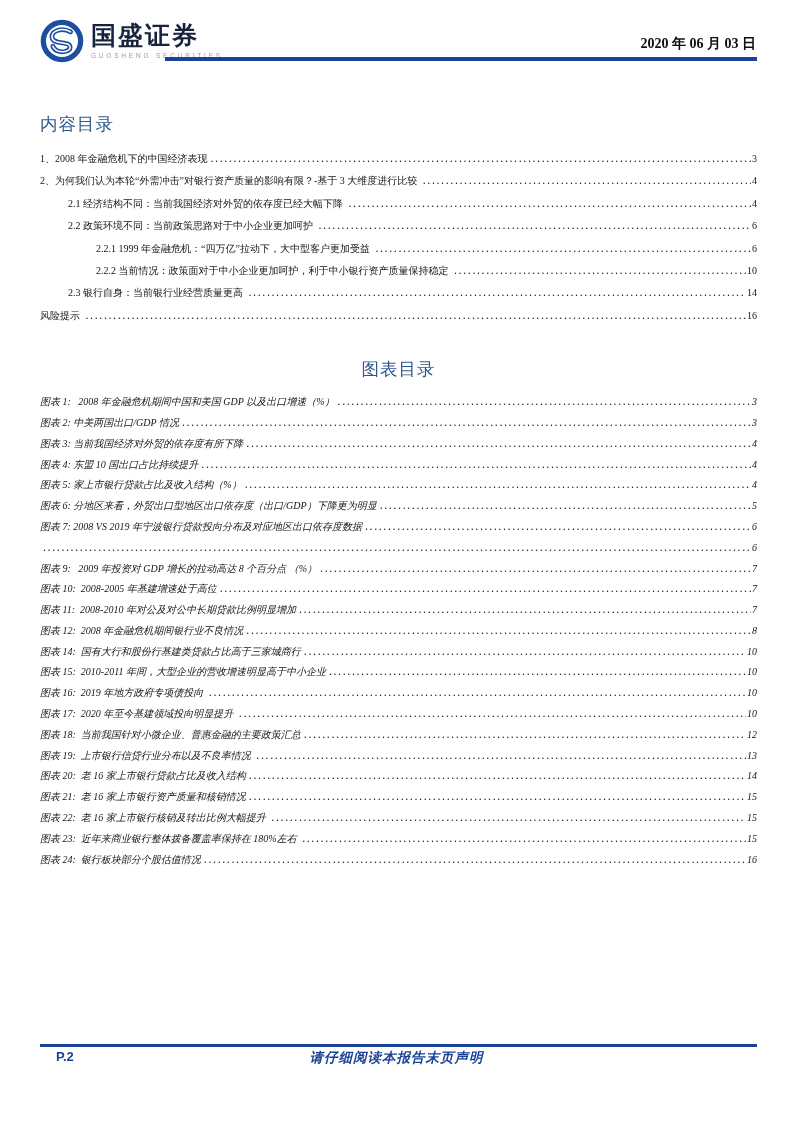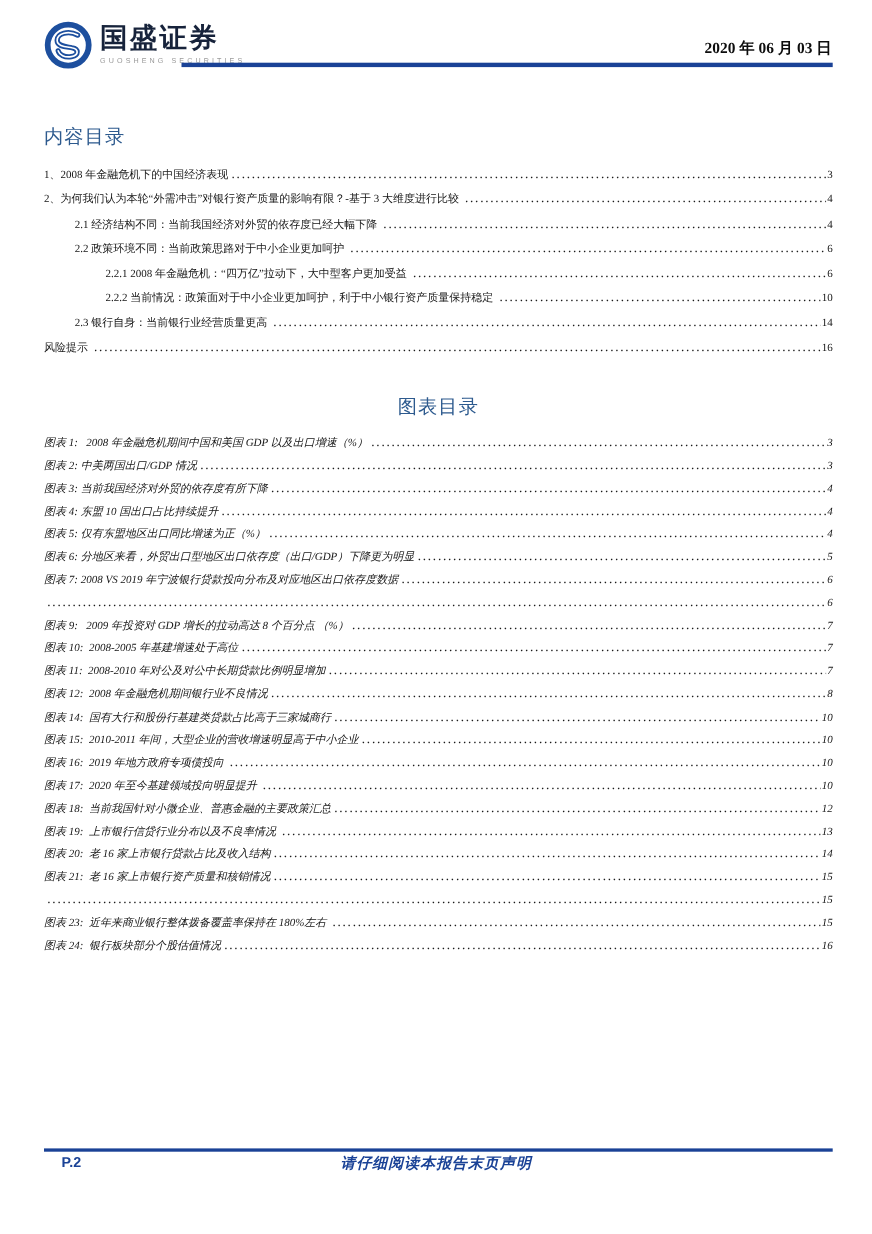--- a/index.html
+++ b/index.html
@@ -113,21 +113,21 @@
         <span class="t">2.1 经济结构不同：当前我国经济对外贸的依存度已经大幅下降 </span>
         <span class="dots"></span>
         <span class="p">4</span>
       </div>
       <div class="toc-row lvl-1">
         <span class="t">2.2 政策环境不同：当前政策思路对于中小企业更加呵护 </span>
         <span class="dots"></span>
         <span class="p">6</span>
       </div>
       <div class="toc-row lvl-2">
-        <span class="t">2.2.1 2008 年金融危机：“四万亿”拉动下，大中型客户更加受益 </span>
+        <span class="t">2.2.1 1999 年金融危机：“四万亿”拉动下，大中型客户更加受益 </span>
         <span class="dots"></span>
         <span class="p">6</span>
       </div>
       <div class="toc-row lvl-2">
         <span class="t">2.2.2 当前情况：政策面对于中小企业更加呵护，利于中小银行资产质量保持稳定 </span>
         <span class="dots"></span>
         <span class="p">10</span>
       </div>
       <div class="toc-row lvl-1">
         <span class="t">2.3 银行自身：当前银行业经营质量更高 </span>
@@ -158,21 +158,21 @@
         <span class="t">图表 3: 当前我国经济对外贸的依存度有所下降</span>
         <span class="dots"></span>
         <span class="p">4</span>
       </div>
       <div class="toc-row">
         <span class="t">图表 4: 东盟 10 国出口占比持续提升</span>
         <span class="dots"></span>
         <span class="p">4</span>
       </div>
       <div class="toc-row">
-        <span class="t">图表 5: 仅有东盟地区出口同比增速为正（%）</span>
+        <span class="t">图表 5: 家上市银行贷款占比及收入结构（%）</span>
         <span class="dots"></span>
         <span class="p">4</span>
       </div>
       <div class="toc-row">
         <span class="t">图表 6: 分地区来看，外贸出口型地区出口依存度（出口/GDP）下降更为明显</span>
         <span class="dots"></span>
         <span class="p">5</span>
       </div>
       <div class="toc-row">
         <span class="t">图表 7: 2008 VS 2019 年宁波银行贷款投向分布及对应地区出口依存度数据</span>
@@ -237,20 +237,21 @@
         <span class="t">图表 20:  老 16 家上市银行贷款占比及收入结构</span>
         <span class="dots"></span>
         <span class="p">14</span>
       </div>
       <div class="toc-row">
         <span class="t">图表 21:  老 16 家上市银行资产质量和核销情况</span>
         <span class="dots"></span>
         <span class="p">15</span>
       </div>
       <div class="toc-row">
+        <span class="t">图表 22:  老 16 家上市银行核销及转出比例大幅提升 </span>
         <span class="dots"></span>
         <span class="p">15</span>
       </div>
       <div class="toc-row">
         <span class="t">图表 23:  近年来商业银行整体拨备覆盖率保持在 180%左右 </span>
         <span class="dots"></span>
         <span class="p">15</span>
       </div>
       <div class="toc-row">
         <span class="t">图表 24:  银行板块部分个股估值情况</span>

